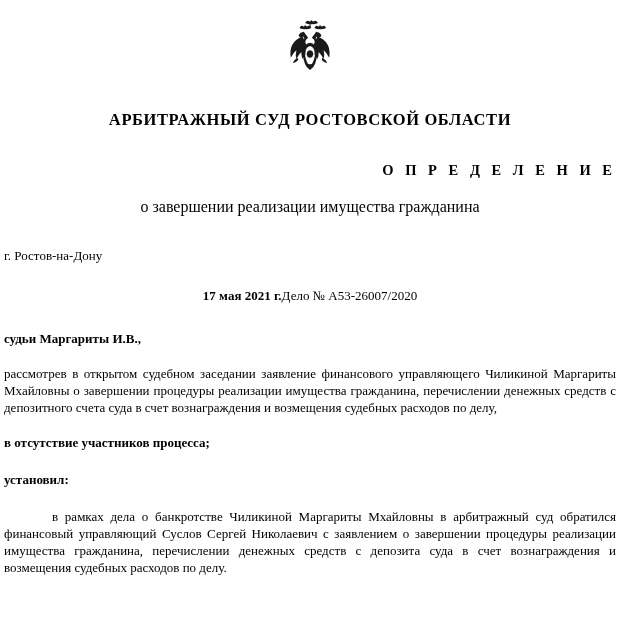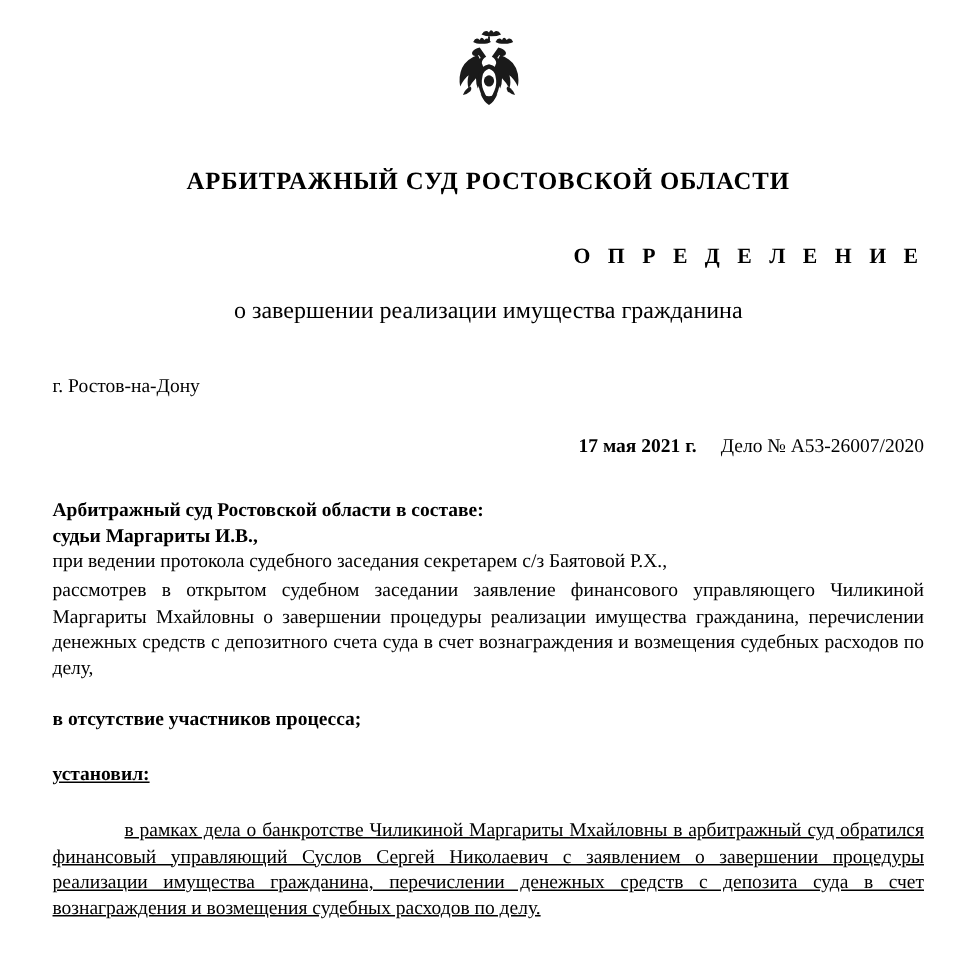--- a/index.html
+++ b/index.html
@@ -11,21 +11,21 @@
     width: 636px;
     height: 636px;
     overflow: hidden;
     font-family: "Liberation Serif", "DejaVu Serif", serif;
     color: #000000;
   }
   .page {
     width: 636px;
     height: 636px;
     box-sizing: border-box;
-    padding: 14px 20px 0 35px;
+    padding: 14px 20px 0 4px;
     position: relative;
   }
   .emblem-wrap {
     text-align: center;
     margin-top: 4px;
     margin-bottom: 14px;
   }
   .emblem {
     display: inline-block;
     width: 62px;
@@ -53,24 +53,23 @@
   }
   .meta-block {
     margin-top: 32px;
     font-size: 13px;
   }
   .meta-city {
     margin-bottom: 2px;
   }
   .meta-row {
     display: flex;
-    justify-content: flex-end;
+    justify-content: center;
     align-items: baseline;
     margin-top: 4px;
-    gap: 16px;
   }
   .meta-date {
     font-weight: bold;
     font-size: 13px;
   }
   .meta-case {
     font-size: 13px;
     margin-top: 20px;
   }
   .body-block {
@@ -82,29 +81,28 @@
     font-weight: bold;
   }
   .just {
     text-align: justify;
     text-justify: inter-word;
   }
   .line {
     margin: 0;
   }
   .para {
-    margin-top: 2px;
+    margin-top: 18px;
     text-align: justify;
   }
   .spaced {
     margin-top: 17px;
   }
   .spaced-lg {
     margin-top: 20px;
-    text-decoration: underline;
   }
   .indent {
     text-indent: 48px;
   }
 </style>
 </head>
 <body>
 
 <div class="page">
 
@@ -145,22 +143,20 @@
 
   <div class="meta-block">
     <div class="meta-city">г. Ростов-на-Дону</div>
     <div class="meta-row">
       <div class="meta-date">17 мая 2021 г.</div>
       <div class="meta-case">Дело № А53-26007/2020</div>
     </div>
   </div>
 
   <div class="body-block">
-    <p class="line b">Арбитражный суд Ростовской области в составе:</p>
     <p class="line b">судьи Маргариты И.В.,</p>
-    <p class="line">при ведении протокола судебного заседания секретарем с/з Баятовой Р.Х.,</p>
     <p class="para just">рассмотрев в открытом судебном заседании заявление финансового управляющего Чиликиной Маргариты Мхайловны о завершении процедуры реализации имущества гражданина, перечислении денежных средств с депозитного счета суда в счет вознаграждения и возмещения судебных расходов по делу,</p>
     <p class="spaced b">в отсутствие участников процесса;</p>
     <p class="spaced-lg b">установил:</p>
     <p class="spaced-lg just indent">в рамках дела о банкротстве Чиликиной Маргариты Мхайловны в арбитражный суд обратился финансовый управляющий Суслов Сергей Николаевич с заявлением о завершении процедуры реализации имущества гражданина, перечислении денежных средств с депозита суда в счет вознаграждения и возмещения судебных расходов по делу.</p>
   </div>
 
 </div>
 
 </body></html>

